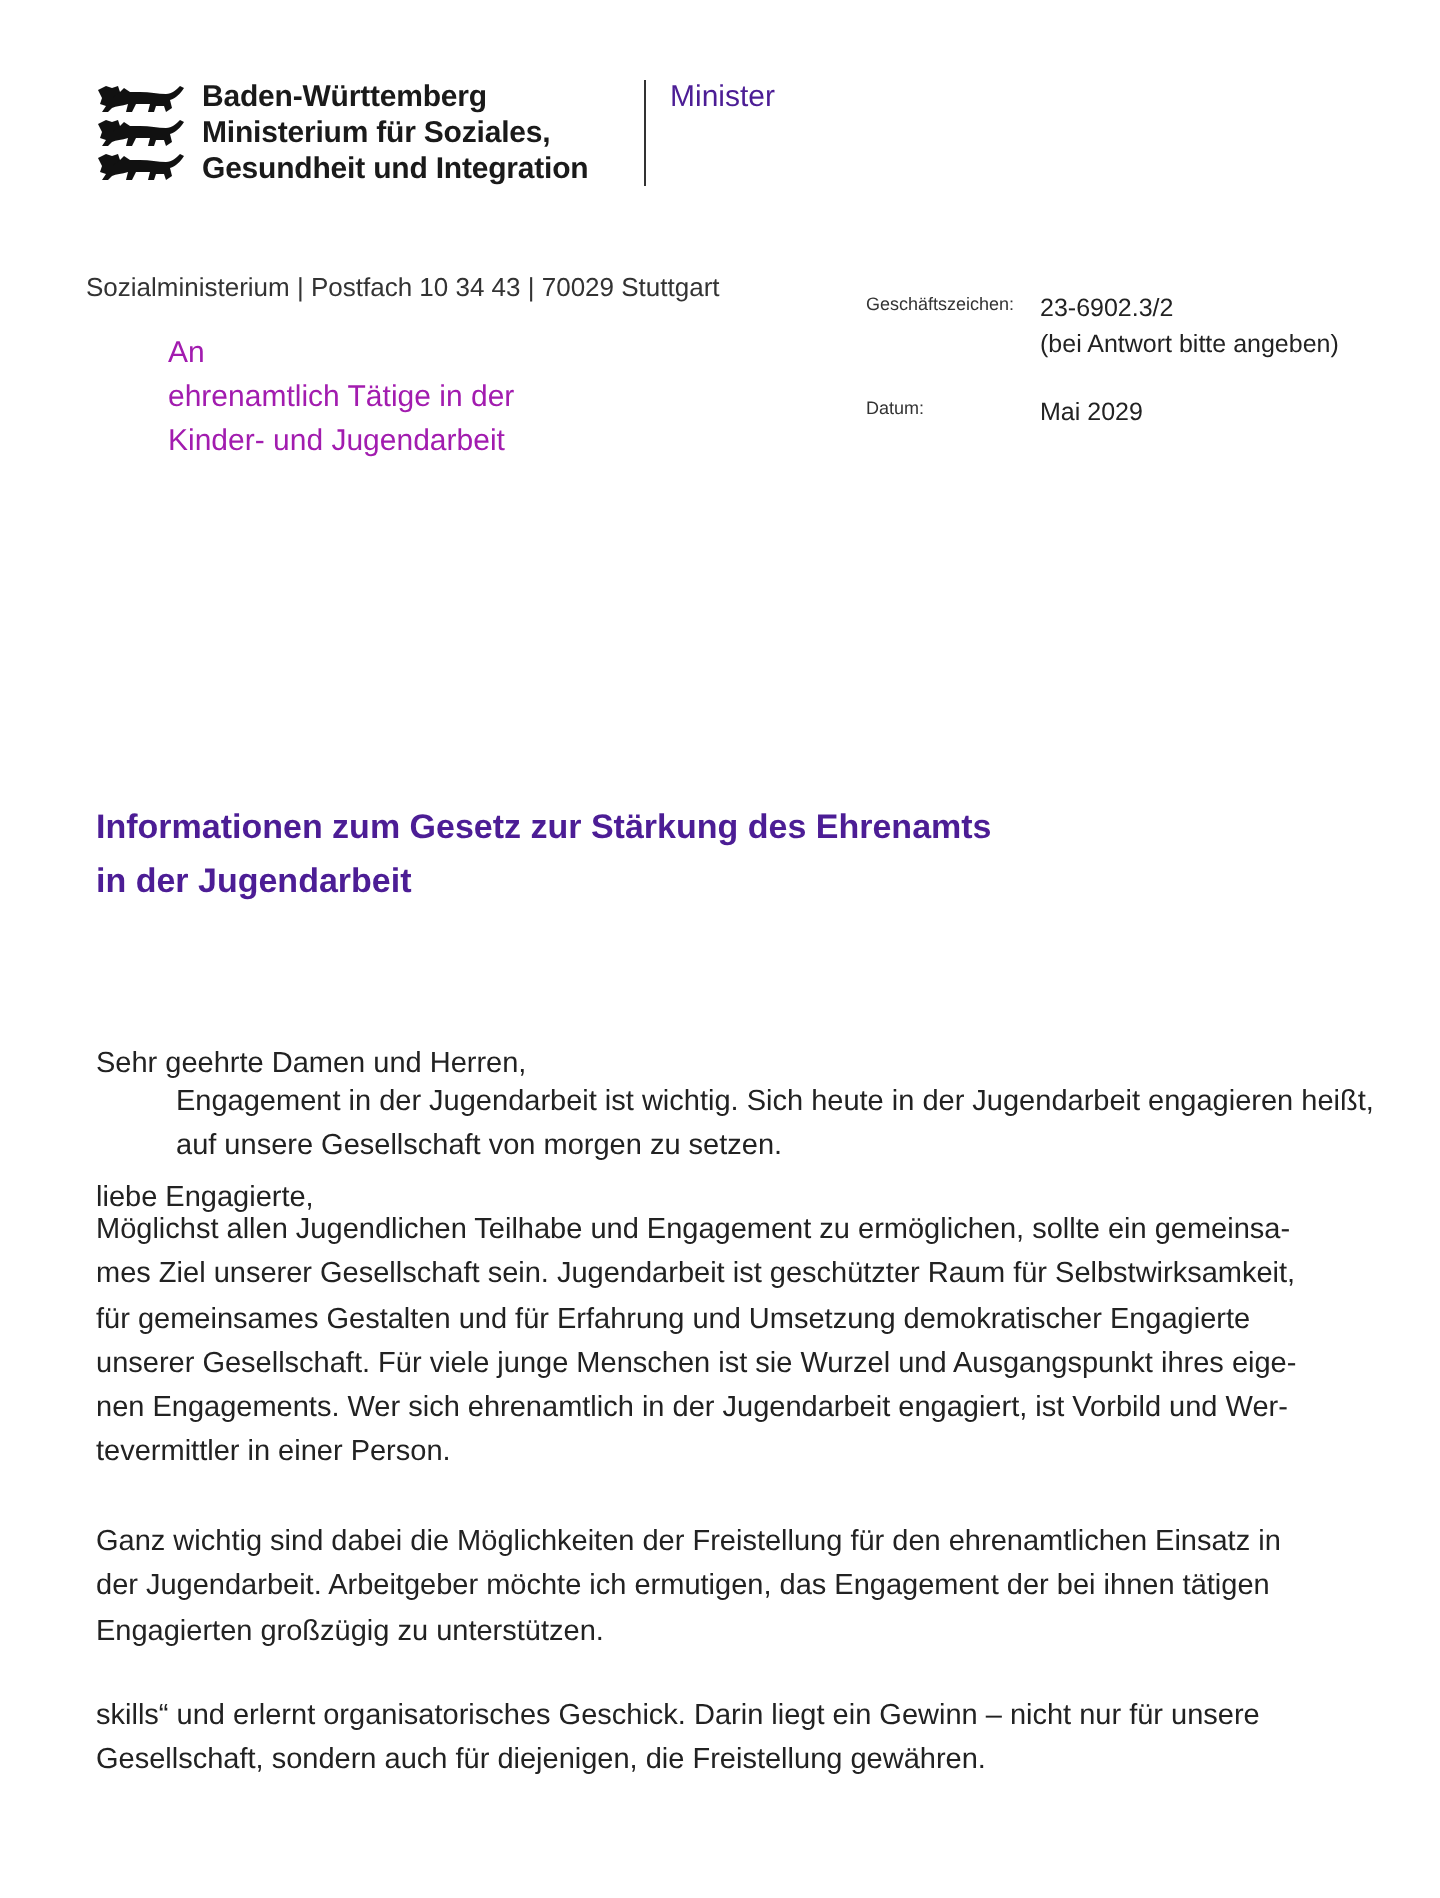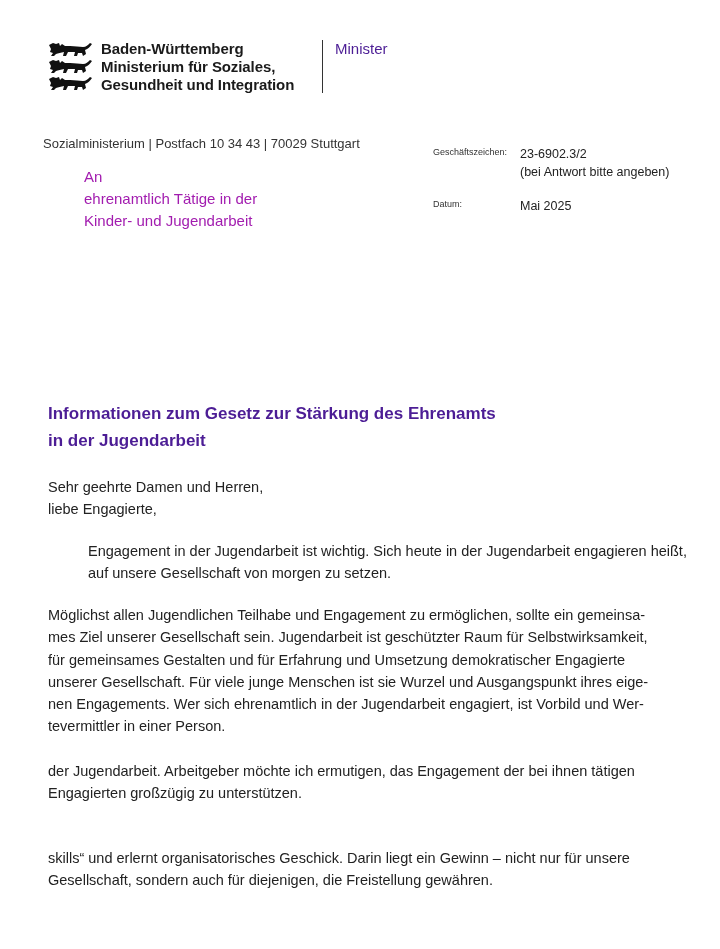--- a/index.html
+++ b/index.html
@@ -124,21 +124,21 @@
 
     
     .salutation {
       position: absolute;
       left: 48px;
       top: 476px;
       font-size: 14.5px;
       line-height: 22px;
       color: #222222;
     }
-    .salutation div { white-space: nowrap; }
+    .salutation div { white-space: nowrap; margin-top: 45px; }
 
     .para {
       position: absolute;
       left: 48px;
       width: 640px;
       font-size: 14.5px;
       line-height: 22.3px;
       color: #222222;
     }
     .para div { white-space: nowrap; }
@@ -188,21 +188,21 @@
   <div class="ref-block">
     <div class="ref-row">
       <span class="ref-label">Geschäftszeichen:</span>
       <span class="ref-value">23-6902.3/2</span>
     </div>
     <div class="ref-row">
       <span class="ref-value">(bei Antwort bitte angeben)</span>
     </div>
     <div class="ref-row date">
       <span class="ref-label">Datum:</span>
-      <span class="ref-value">Mai 2025</span>
+      <span class="ref-value">Mai 2029</span>
     </div>
   </div>
 
   <div class="subject">
     <div>Informationen zum Gesetz zur Stärkung des Ehrenamts</div>
     <div>in der Jugendarbeit</div>
   </div>
 
   <div class="salutation">
     <div>Sehr geehrte Damen und Herren,</div>
@@ -217,20 +217,21 @@
   <div class="para p2">
     <div>Möglichst allen Jugendlichen Teilhabe und Engagement zu ermöglichen, sollte ein gemeinsa-</div>
     <div>mes Ziel unserer Gesellschaft sein. Jugendarbeit ist geschützter Raum für Selbstwirksamkeit,</div>
     <div>für gemeinsames Gestalten und für Erfahrung und Umsetzung demokratischer Engagierte</div>
     <div>unserer Gesellschaft. Für viele junge Menschen ist sie Wurzel und Ausgangspunkt ihres eige-</div>
     <div>nen Engagements. Wer sich ehrenamtlich in der Jugendarbeit engagiert, ist Vorbild und Wer-</div>
     <div>tevermittler in einer Person.</div>
   </div>
 
   <div class="para p3">
+    <div>Ganz wichtig sind dabei die Möglichkeiten der Freistellung für den ehrenamtlichen Einsatz in</div>
     <div>der Jugendarbeit. Arbeitgeber möchte ich ermutigen, das Engagement der bei ihnen tätigen</div>
     <div>Engagierten großzügig zu unterstützen.</div>
   </div>
 
   <div class="para p4">
     <div>skills“ und erlernt organisatorisches Geschick. Darin liegt ein Gewinn – nicht nur für unsere</div>
     <div>Gesellschaft, sondern auch für diejenigen, die Freistellung gewähren.</div>
   </div>
 
 </div>

